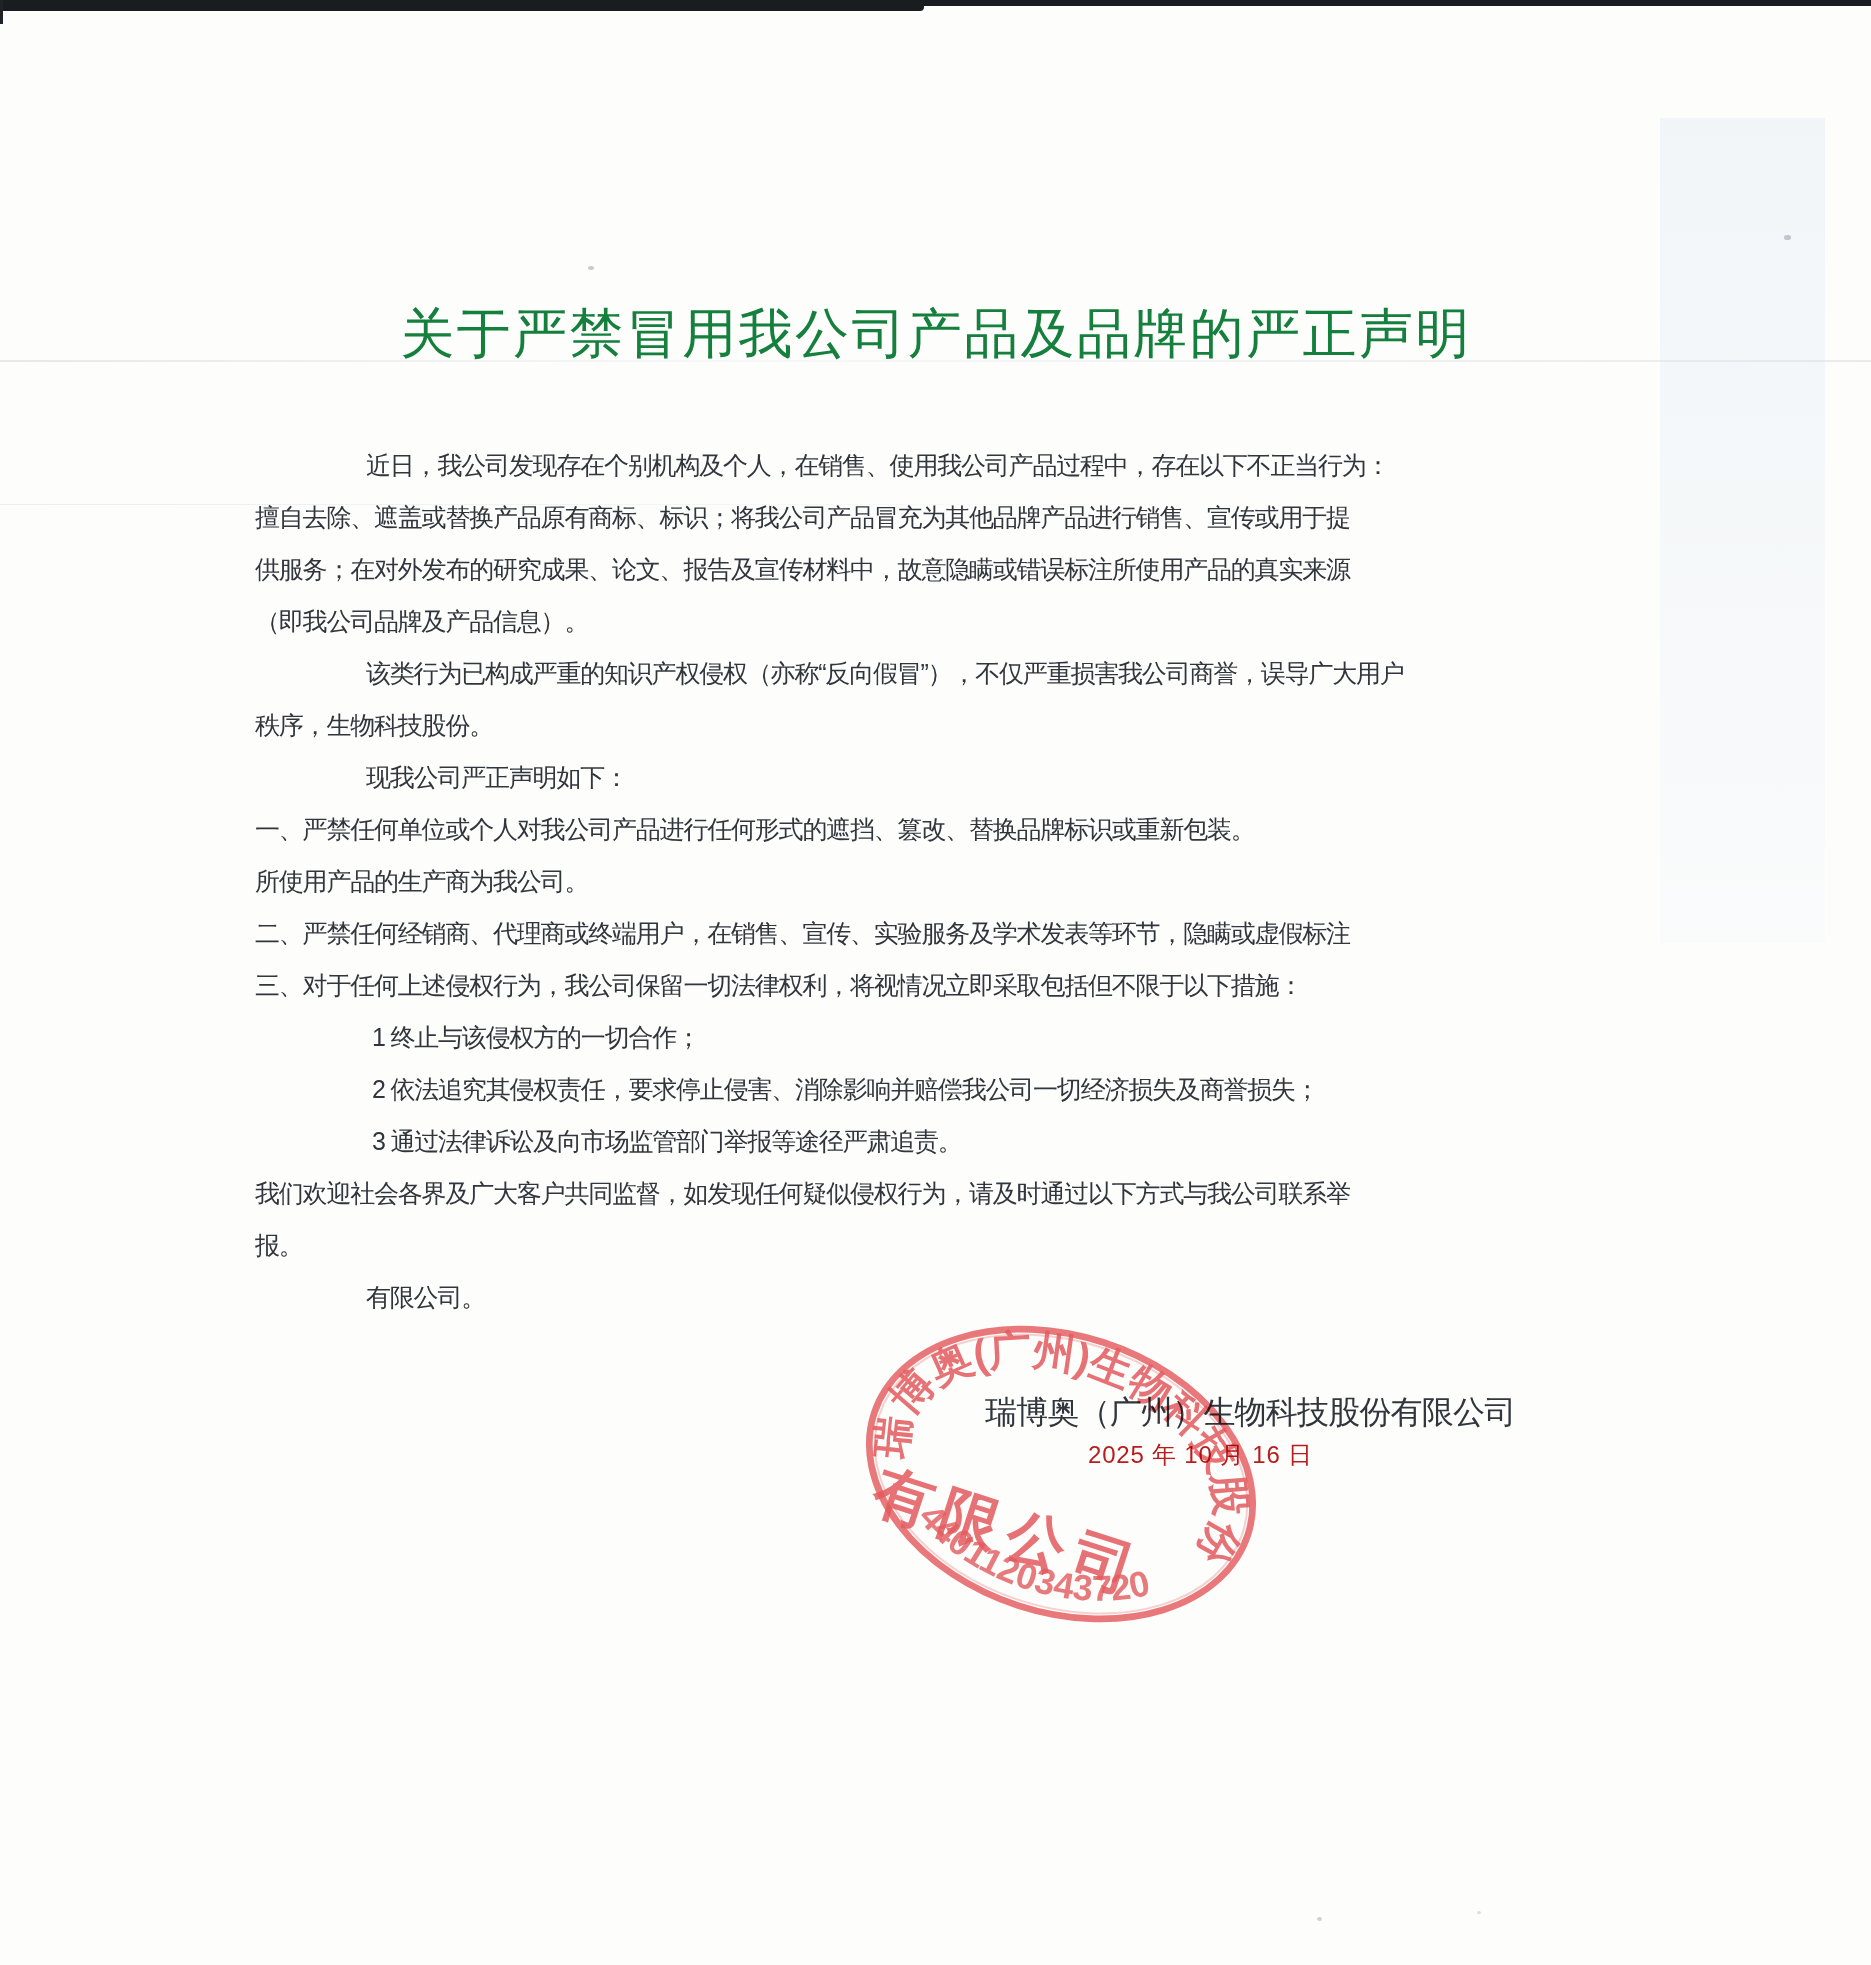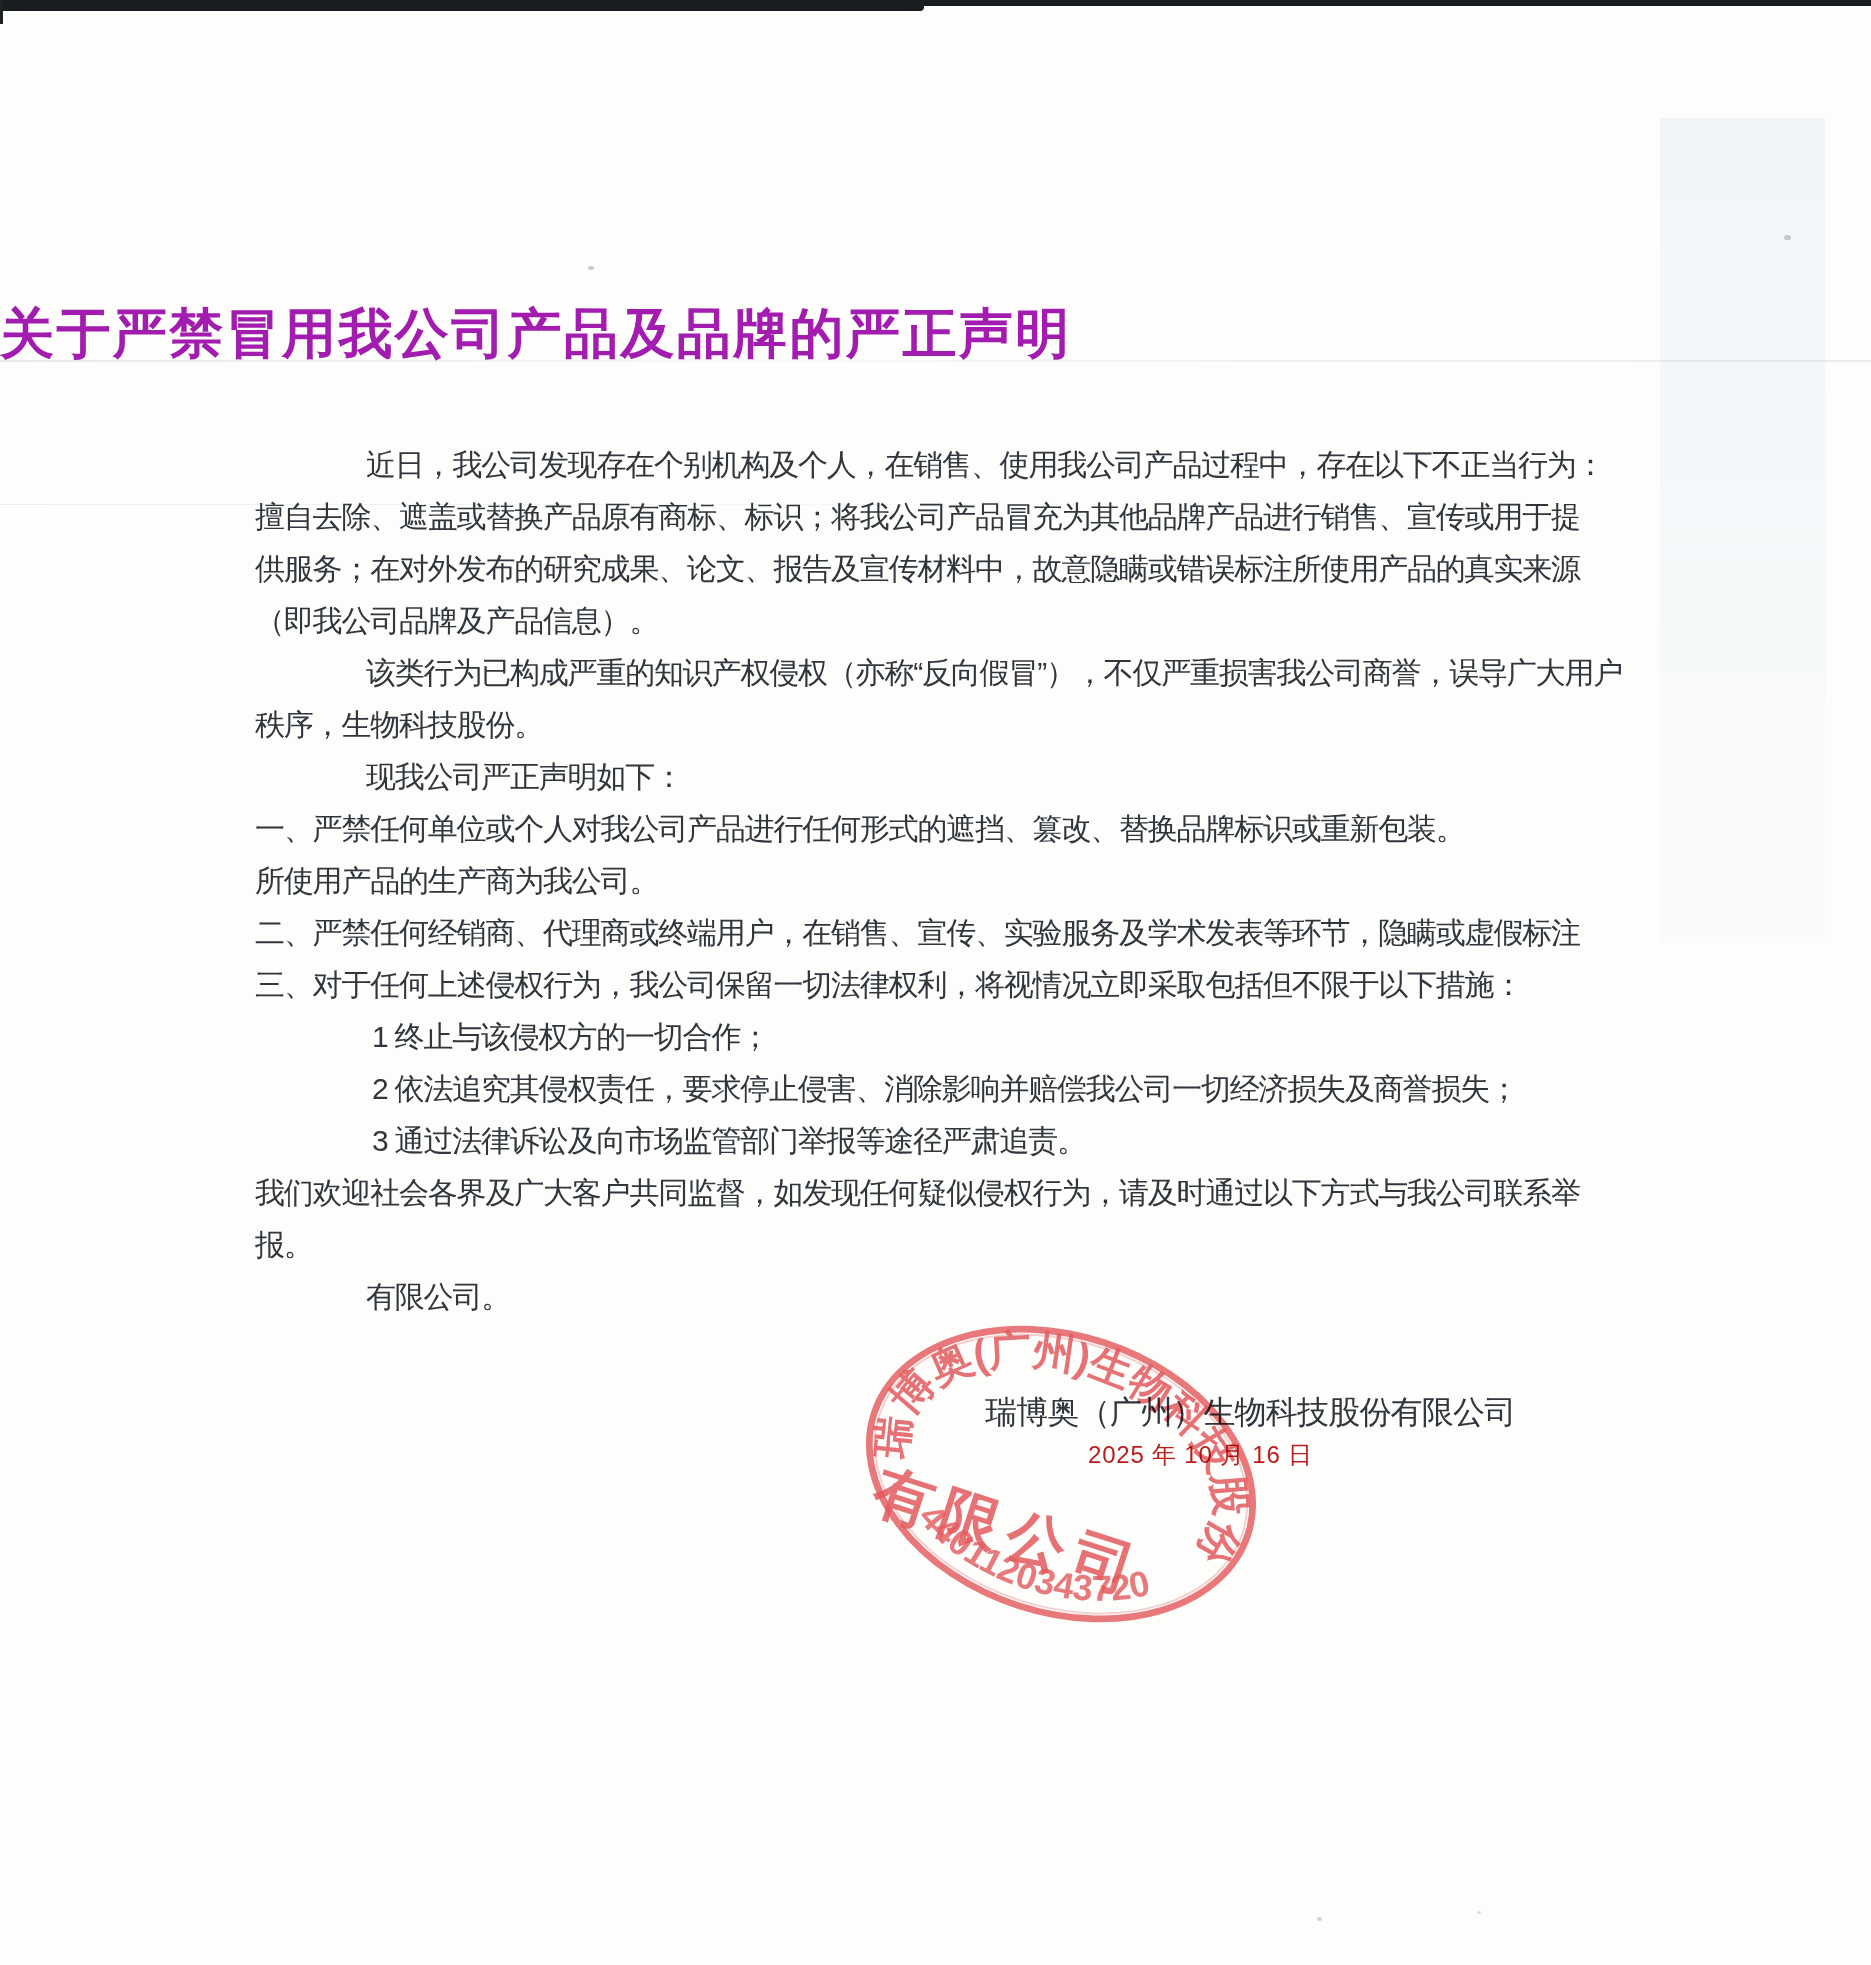--- a/index.html
+++ b/index.html
@@ -20,29 +20,30 @@
   .tint-right{position:absolute;top:118px;right:47px;width:165px;height:825px;background:linear-gradient(180deg,rgba(214,228,240,.30),rgba(222,233,243,.10));pointer-events:none;}
   .speck{position:absolute;background:#9aa0a7;border-radius:50%;opacity:.55;}
   .speck.a{left:588px;top:266px;width:5.9px;height:3.9px;}
   .speck.b{left:1784px;top:235px;width:6.7px;height:4.7px;}
   .speck.c{left:1317px;top:1917px;width:5.1px;height:4.3px;opacity:.45;}
   .speck.d{left:1477px;top:1911px;width:3.9px;height:3.1px;opacity:.35;}
 
   
   .doc-title{
     position:absolute;top:298px;left:0;width:100%;
-    font-size:54px;font-weight:bold;
+    text-align:center;
+    font-size:54px;font-weight:normal;
     letter-spacing:2.4px;
-    color:#a21caf;
+    color:#15803d;
   }
   
   .doc-body{position:absolute;top:439px;left:255px;width:1391px;}
   .doc-body .line{
     height:52px;line-height:52px;
-    font-size:30px;letter-spacing:-1.2px;
+    font-size:25px;letter-spacing:-1.2px;
     white-space:nowrap;
     color:#31363d;
   }
   .doc-body .line.ind1{padding-left:111px;}
   .doc-body .line.ind2{padding-left:117px;}
 
   
   .signature-company{
     position:absolute;left:985px;top:1391px;
     font-size:32px;letter-spacing:-0.8px;white-space:nowrap;color:#31363d;

